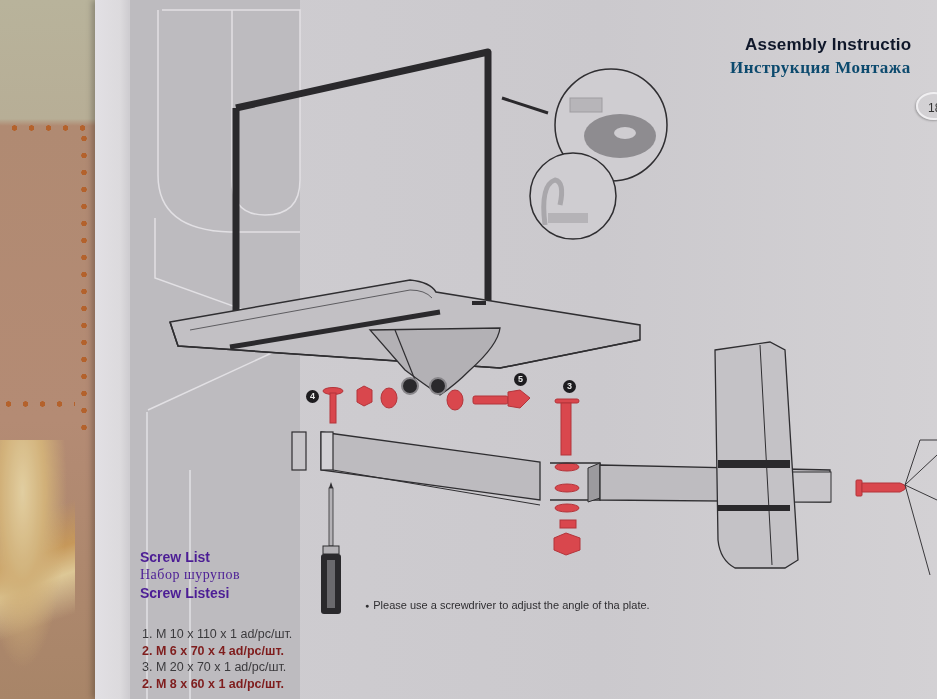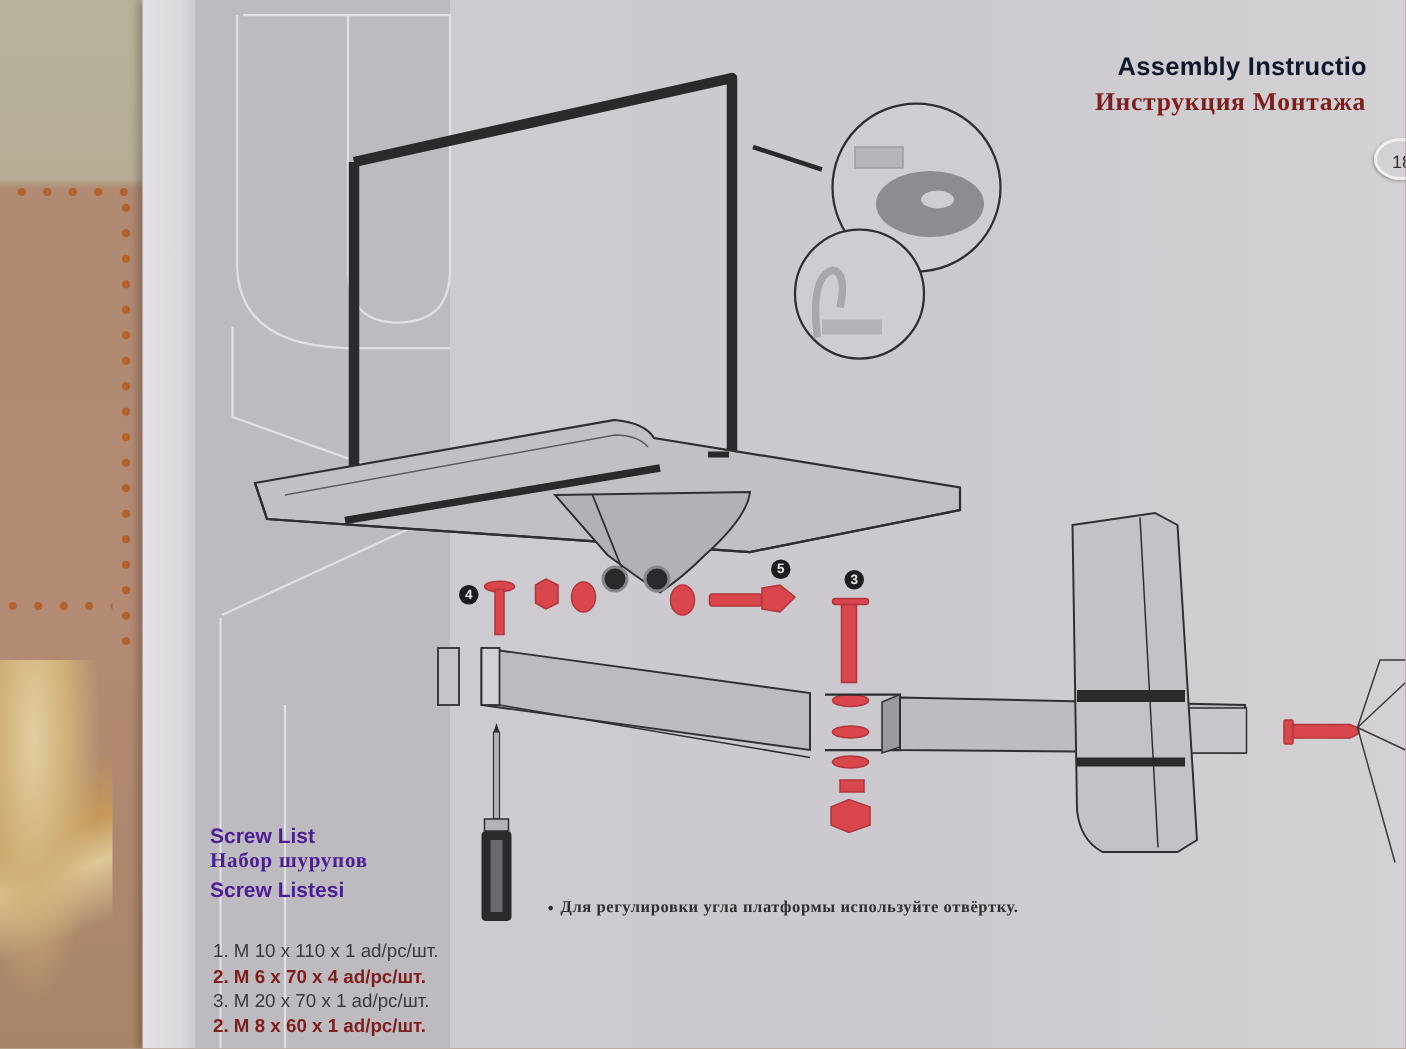--- a/index.html
+++ b/index.html
@@ -14,26 +14,26 @@
     background: radial-gradient(circle,#b4622c 2.5px,transparent 3px) 0 0/17px 8px repeat-x; }
   .bg-fabric .flower { position:absolute; left:0; top:440px; width:75px; height:260px;
     background: radial-gradient(ellipse at 30% 20%,#e7d6a6 0%,#d5b57a 30%,transparent 60%),
                 linear-gradient(160deg,transparent 30%,#c99a58 45%,#e3cf9b 55%,transparent 70%); opacity:.9; }
   .paper { position:absolute; left:95px; top:0; width:842px; height:699px;
     background: linear-gradient(90deg,#e2e0e4 0%,#dcdadd 3%,#cfcdd1 4%,#cbc9cd 60%,#d3d1d4 100%);
     box-shadow:-3px 0 6px rgba(0,0,0,.25); }
   .stripe { position:absolute; left:130px; top:0; width:170px; height:699px; background:#bdbbbf; }
   svg.illus { position:absolute; left:0; top:0; }
   .title-en { position:absolute; left:730px; top:35px; font-weight:bold; font-size:17px; color:#0f172a; white-space:nowrap; letter-spacing:.2px;margin-left:15px; }
-  .title-ru { position:absolute; left:730px; top:58px; font-family:"Liberation Serif", serif; font-weight:bold; font-size:17px; color:#7f1d1d; white-space:nowrap; letter-spacing:.5px; }
+  .title-ru { position:absolute; left:730px; top:58px; font-family:"Liberation Serif", serif; font-weight:bold; font-size:17px; color:#0c4a6e; white-space:nowrap; letter-spacing:.5px; }
   .page-badge { position:absolute; left:916px; top:92px; width:36px; height:28px; border-radius:50%;
     border:2px solid #f0eff1; box-shadow: -1px 1px 2px rgba(0,0,0,.25); font-size:12px; color:#333; line-height:28px; padding-left:10px; box-sizing:border-box; }
   .screw-head { position:absolute; left:140px; top:548px; font-size:14px; line-height:18px; color:#4c1d95; }
   .screw-head .l1, .screw-head .l3 { font-weight:bold; display:block; }
-  .screw-head .l2 { font-family:"Liberation Serif", serif; font-weight:bold; display:block; letter-spacing:.5px; }
+  .screw-head .l2 { font-family:"Liberation Serif", serif; font-weight:normal; display:block; letter-spacing:.5px; }
   .screw-list { position:absolute; left:142px; top:626px; font-size:12.5px; line-height:16.5px; color:#3b3a3d; margin:0; padding:0; list-style:none; }
   .screw-list li.bold { font-weight:bold; color:#7f1d1d; }
   .notes { position:absolute; left:365px; top:597px; font-size:11px; line-height:16px; color:#2f2e31; margin:0; padding:0; list-style:none; }
   .notes li::before { content:"\25CF"; font-size:7px; margin-right:4px; vertical-align:middle; }
   .notes li.ru { font-family:"Liberation Serif", serif; font-weight:bold; letter-spacing:.4px; }
   .num { position:absolute; width:13px; height:13px; border-radius:50%; background:#1d1c1f; color:#e9e9e9; font-size:9px; font-weight:bold; text-align:center; line-height:13px; }
 </style>
 </head>
 <body>
 
@@ -167,14 +167,14 @@
   <span class="l3">Screw Listesi</span>
 </div>
 <ul class="screw-list">
   <li>1. M 10 x 110 x 1 ad/pc/шт.</li>
   <li class="bold">2. M  6  x  70  x 4 ad/pc/шт.</li>
   <li>3. M 20 x  70  x 1 ad/pc/шт.</li>
   <li class="bold">2. M  8  x  60  x 1 ad/pc/шт.</li>
 </ul>
 
 <ul class="notes">
-  <li class="ru">Для  регулировки угла платформы используйте отвёртку.</li>
+  <li>Please use a screwdriver to adjust the angle of tha plate.</li>
 </ul>
 
 </body></html>

